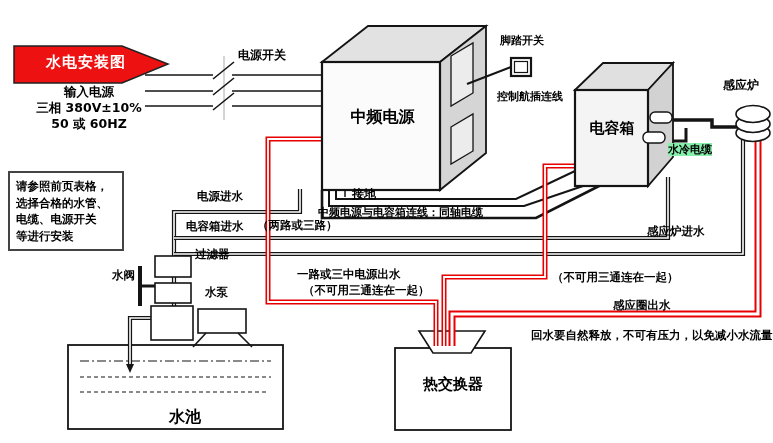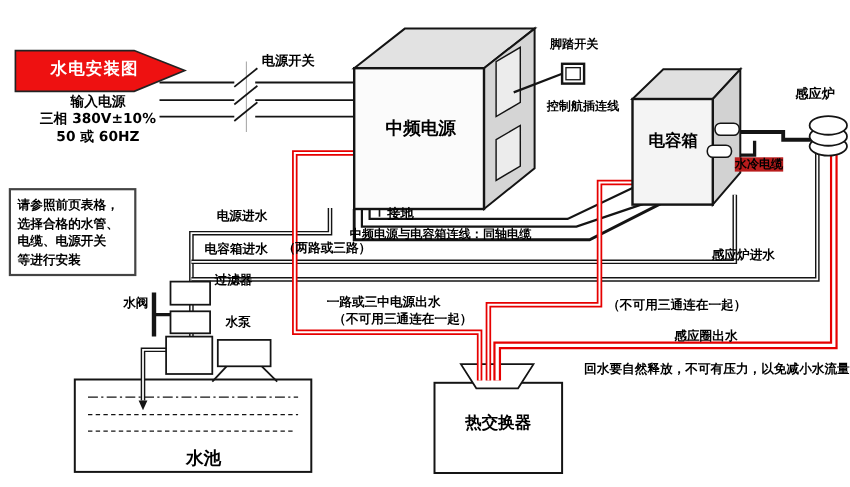--- a/index.html
+++ b/index.html
@@ -150,21 +150,21 @@
 </div>
 
 <div class="lbl big center" style="left:330px;top:110px;width:105px;">中频电源</div>
 
 <div class="lbl sm" style="left:500px;top:34px;">脚踏开关</div>
 <div class="lbl sm" style="left:497px;top:90px;">控制航插连线</div>
 
 <div class="lbl mid center" style="left:580px;top:122px;width:64px;">电容箱</div>
 
 <div class="lbl" style="left:723px;top:79px;font-size:12px;">感应炉</div>
-<div class="lbl sm" style="left:668px;top:143px;background:#b91c1c;">水冷电缆</div>
+<div class="lbl sm" style="left:668px;top:143px;background:#86efac;">水冷电缆</div>
 
 <div class="lbl" style="left:352px;top:188px;font-size:12px;">接地</div>
 <div class="lbl sm" style="left:318px;top:206px;">中频电源与电容箱连线：同轴电缆</div>
 <div class="lbl" style="left:257px;top:219px;text-align:right;">（两路或三路）</div>
 
 <div class="lbl" style="left:197px;top:190px;">电源进水</div>
 <div class="lbl" style="left:186px;top:220px;">电容箱进水</div>
 <div class="lbl" style="left:195px;top:248px;">过滤器</div>
 <div class="lbl" style="left:112px;top:269px;text-align:right;">水阀</div>
 <div class="lbl" style="left:205px;top:286px;">水泵</div>

